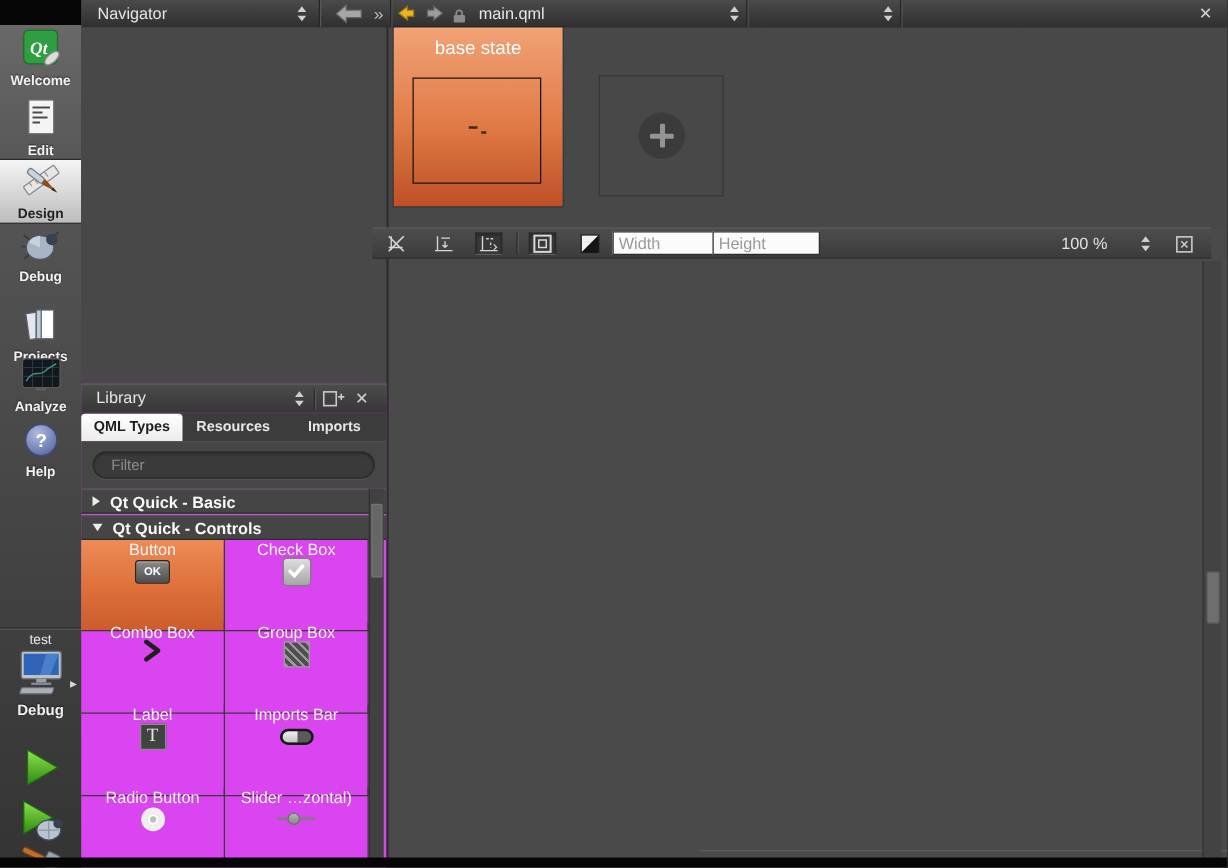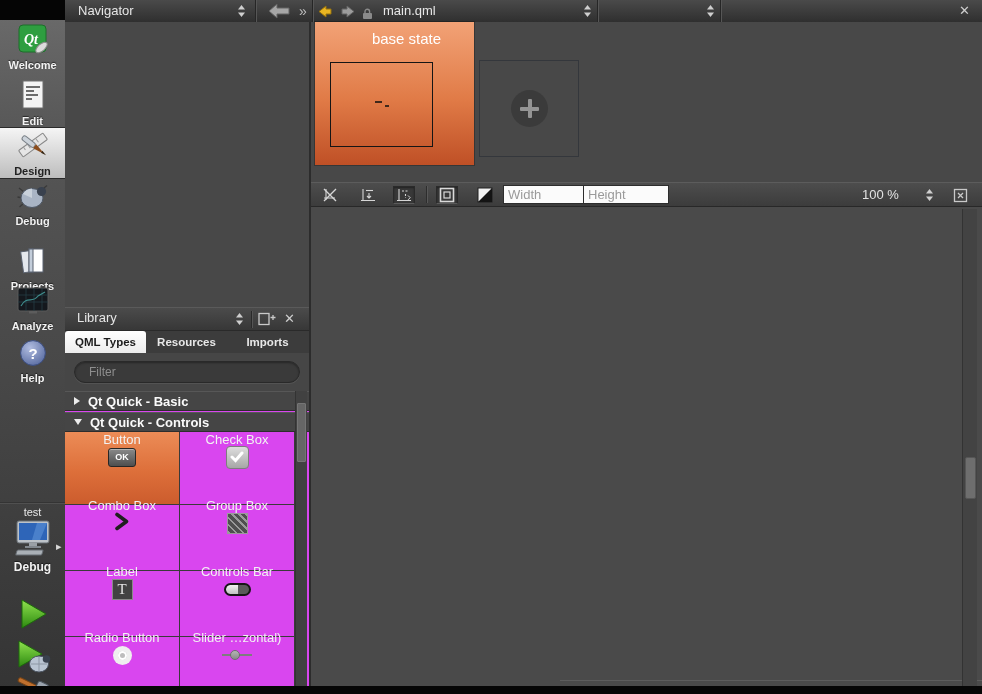--- a/index.html
+++ b/index.html
@@ -36,34 +36,34 @@
   .runbtn{left:0;width:65px;display:flex;justify-content:center;}
 
   
   #left-col{left:65px;top:22px;width:246px;height:672px;
     border-right:2px solid #2c2c2c;box-sizing:border-box;background:#484848;}
 
   
   #states{left:311px;top:22px;width:671px;height:160px;background:#484848;}
   #base-state-card{left:4px;top:0;width:135px;height:143px;
     background:linear-gradient(180deg,#f2a276 0%,#e07a46 55%,#bf5026 100%);
-    box-shadow:0 0 0 1px rgba(0,0,0,.25);padding-left:24px;}
+    box-shadow:0 0 0 1px rgba(0,0,0,.25);}
   #base-state-card .stitle{width:100%;text-align:center;margin-top:8px;
     color:#fff;font-size:15px;}
   #state-thumb{left:15px;top:40px;width:101px;height:83px;border:1px solid #151515;}
   .thumb-mark{position:absolute;background:rgba(25,20,15,.8);}
   #add-state-card{left:168px;top:38px;width:100px;height:97px;
     border:1px solid #34373c;box-sizing:border-box;}
   #add-state-circle{left:31px;top:29px;width:37px;height:37px;border-radius:50%;
     background:#3b3b3b;}
   #add-state-circle .ph{left:9px;top:16.5px;width:19px;height:4px;background:#949494;border-radius:1px;}
   #add-state-circle .pv{left:16.5px;top:9px;width:4px;height:19px;background:#949494;border-radius:1px;}
 
   
-  #formbar{left:311px;top:182px;width:671px;height:25px;
+  #formbar{left:298px;top:182px;width:671px;height:25px;
     background:linear-gradient(#4d4d4d,#3c3c3c);
     border-top:1px solid #5c5c5c;border-bottom:1px solid #282828;box-sizing:border-box;}
   .tool{top:3px;width:22px;height:18px;display:flex;align-items:center;justify-content:center;}
   .tool.pressed{background:#383838;border:1px solid #2a2a2a;border-bottom-color:#5a5a5a;
     box-shadow:inset 0 1px 2px rgba(0,0,0,.4);box-sizing:border-box;}
   #formbar .vsep{top:3px;width:1px;height:17px;background:#2d2d2d;box-shadow:1px 0 0 #585858;}
   .size-input{top:2px;width:76px;height:17px;border:1px solid #2d2d2d;background:#fbfbfb;
     font-family:"Liberation Sans",sans-serif;font-size:13px;color:#333;padding:0 4px;outline:none;}
   .size-input::placeholder{color:#9a9a9a;}
   #zoom-label{top:0;color:#e2e2e2;font-size:13px;line-height:23px;}
@@ -442,21 +442,21 @@
               <span class="icon-label-t">T</span>
             </div>
           <span class="ilabel">Label</span>
         </div>
         <div class="lib-cell" style="left:115px;top:132px;">
           <div class="iconbox">
               <span class="icon-progress">
                 <span class="fill"></span>
               </span>
             </div>
-          <span class="ilabel">Controls Bar</span>
+          <span class="ilabel">Imports Bar</span>
         </div>
 
         <div class="lib-cell" style="left:0;top:198px;">
           <div class="iconbox">
               <span class="icon-radio">
                 <span class="dot"></span>
               </span>
             </div>
           <span class="ilabel">Radio Button</span>
         </div>

